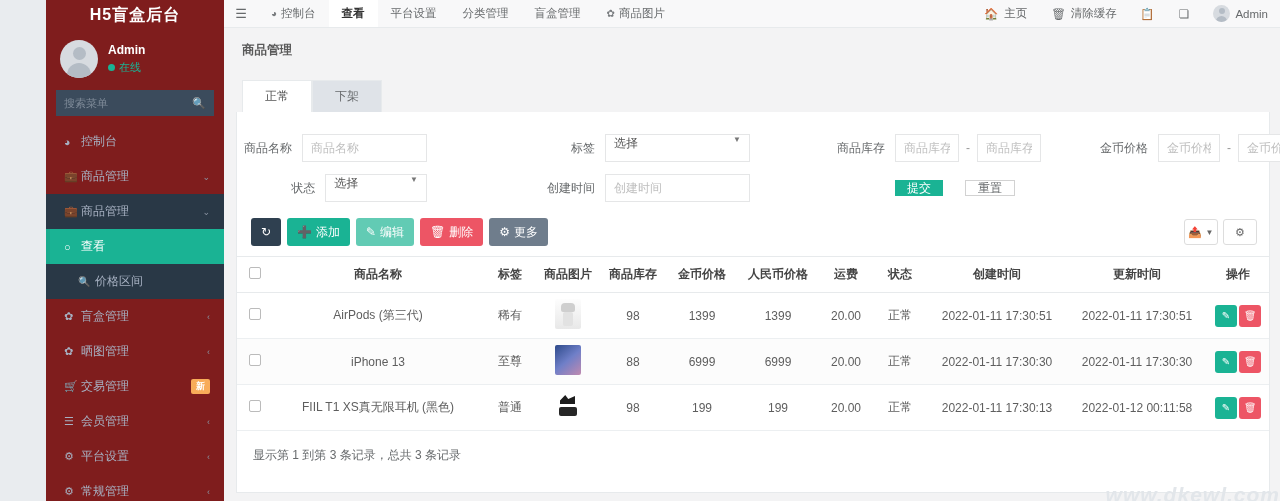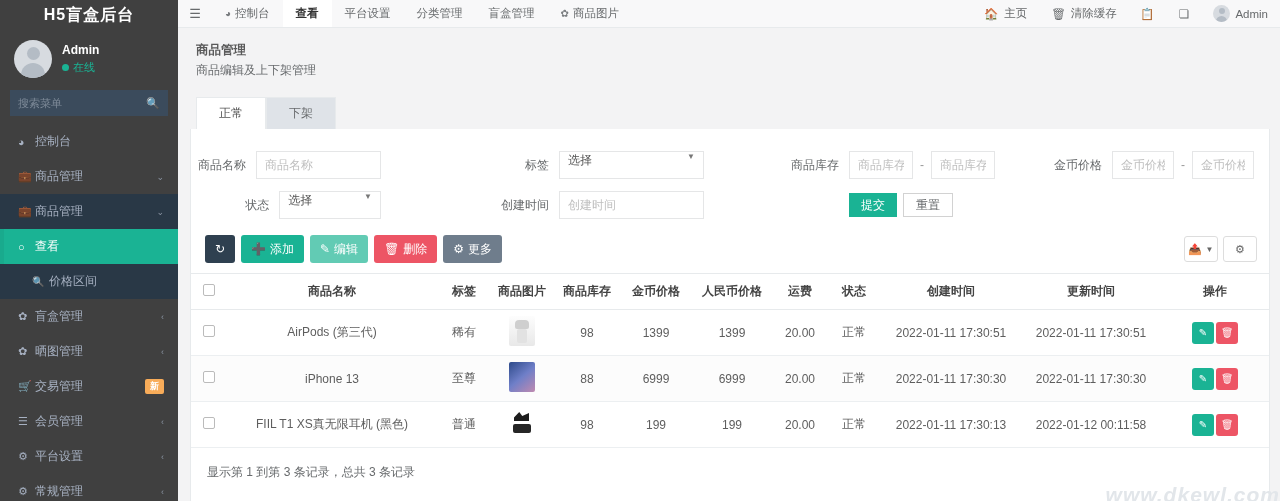--- a/index.html
+++ b/index.html
@@ -8,25 +8,26 @@
     overflow: hidden;
     font-family: "Liberation Sans", "DejaVu Sans", sans-serif;
     font-size: 12px;
     background: #e9ecef;
   }
   .app { display: flex; width: 1280px; height: 501px; }
 
   
   .sidebar {
     width: 178px; flex: 0 0 178px;
-    background: #404040;
+    background: #7f1d1d;
     color: #a7b1c2;
     height: 501px;
     overflow: hidden;
     position: relative;
+    margin-left: 46px;
   }
   .brand {
     height: 28px;
     display: flex; align-items: center; justify-content: center;
     color: #ffffff;
     font-size: 16px;
     font-weight: bold;
     letter-spacing: 1px;
     padding-top: 2px;
   }
@@ -177,21 +178,21 @@
   .fctl::placeholder { color: #bfbfbf; }
   input.fctl { color: #555; }
   .fselect {
     position: relative; display: flex; align-items: flex-start;
     justify-content: space-between; cursor: pointer; color: #555;
   }
   .fselect .caret { font-size: 8px; color: #777; margin-left: 8px; }
   .dash { padding: 0 7px; color: #999; font-size: 12px; }
 
   .btn {
-    height: 24px; border: none; font-size: 12px;
+    height: 16px; border: none; font-size: 12px;
     padding: 0 12px; cursor: pointer; color: #fff;
     font-family: inherit; display: inline-flex; align-items: center; gap: 4px;
   }
   .btn-primary { background: #1ab394; }
   .btn-white { background: #fff; border: 1px solid #d2d2d2; color: #676a6c; }
 
   
   .toolbar {
     display: flex; align-items: center; gap: 6px;
     padding: 8px 10px 10px 14px;
@@ -409,21 +410,20 @@
           <span class="avatar-sm"></span>
           <span>Admin</span>
         </div>
       </div>
     </nav>
 
     <div class="content">
 
       <div class="page-head">
         <div class="page-title">商品管理</div>
-        <div class="page-sub">商品编辑及上下架管理</div>
       </div>
 
       <div class="tabs-row">
         <div class="tab active">正常</div>
         <div class="tab">下架</div>
       </div>
 
       <div class="panel">
 
         <div class="form-grid">
@@ -460,21 +460,21 @@
                 <span>选择</span>
                 <span class="caret">▼</span>
               </div>
             </div>
             <div class="fgroup" style="margin-left:118px">
               <span class="flabel" style="width:60px">创建时间</span>
               <input class="fctl" style="width: 145px;" placeholder="创建时间">
             </div>
             <div class="fgroup" style="margin-left:65px; padding-left:80px">
               <button class="btn btn-primary">提交</button>
-              <button class="btn btn-white" style="margin-left:6px">重置</button>
+              <button class="btn btn-white" style="margin-left:22px">重置</button>
             </div>
           </div>
         </div>
 
         <div class="toolbar">
           <button class="tbtn tbtn-dark">↻</button>
           <button class="tbtn tbtn-green">
             <span>➕</span>
             <span>添加</span>
           </button>

